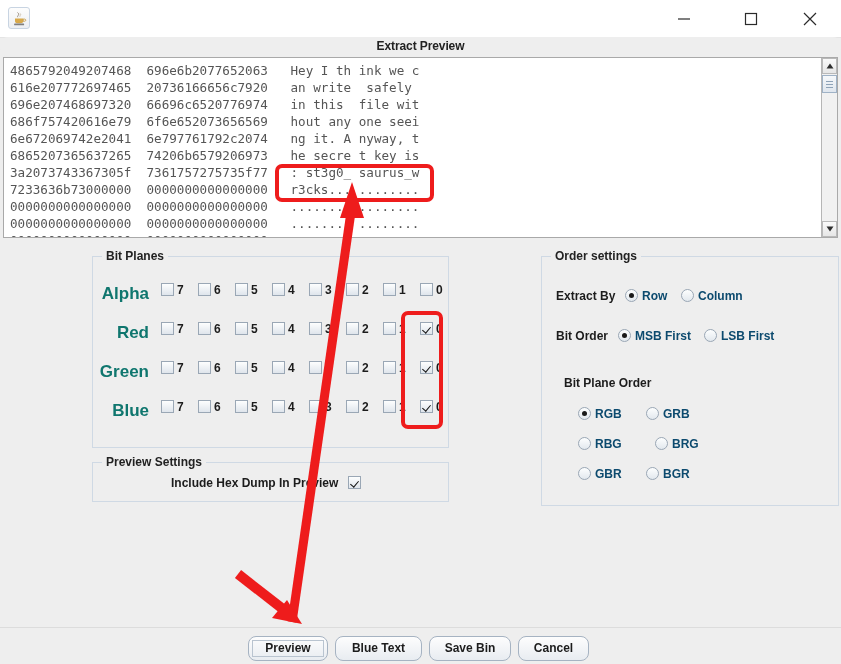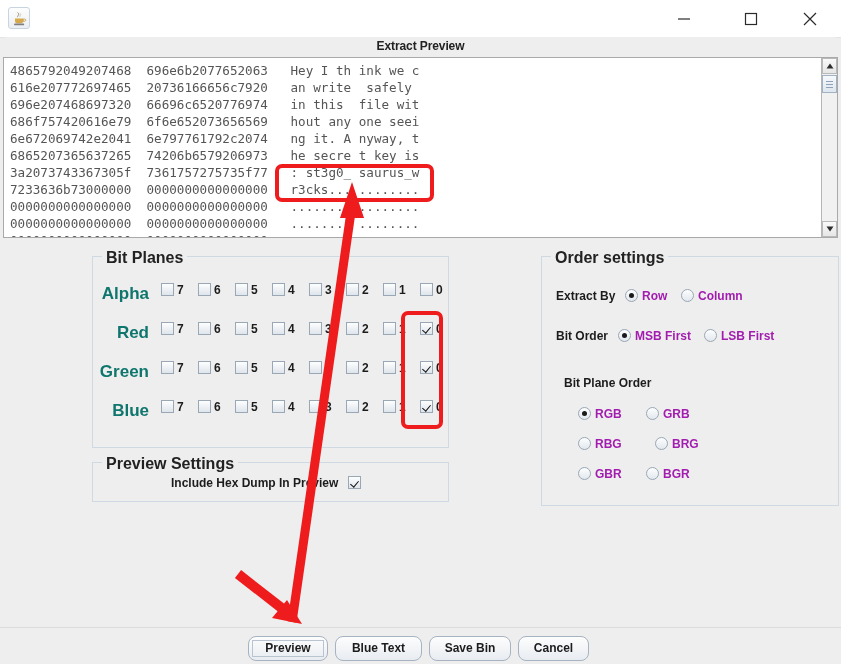--- a/index.html
+++ b/index.html
@@ -130,21 +130,21 @@
     position: absolute;
     border: 1px solid #cfd9e4;
     background: transparent;
     box-sizing: border-box;
   }
   .group > .glabel {
     position: absolute;
     top: -8px; left: 9px;
     background: #eeeeee;
     padding: 0 4px;
-    font-size: 16px;
+    font-size: 12px;
     font-weight: bold;
     color: #222;
     white-space: nowrap;
   }
 
   #grp-bitplanes { left: 92px; top: 256px; width: 357px; height: 192px; }
   #grp-preview-settings { left: 92px; top: 462px; width: 357px; height: 40px; }
   #grp-order { left: 541px; top: 256px; width: 298px; height: 250px; }
 
   
@@ -231,21 +231,21 @@
     content: "";
     position: absolute;
     left: 3px; top: 3px;
     width: 5px; height: 5px;
     border-radius: 50%;
     background: #1a1a1a;
   }
   .rlabel {
     font-size: 12px;
     font-weight: bold;
-    color: #a21caf;
+    color: #0c4a6e;
     margin-left: 4px;
     vertical-align: middle;
   }
   .ritem { position: absolute; white-space: nowrap; }
 
   #os-extract-label { left: 14px; top: 32px; }
   #os-extract-row   { left: 83px; top: 31px; }
   #os-extract-col   { left: 139px; top: 31px; }
 
   #os-bitorder-label { left: 14px; top: 72px; }

